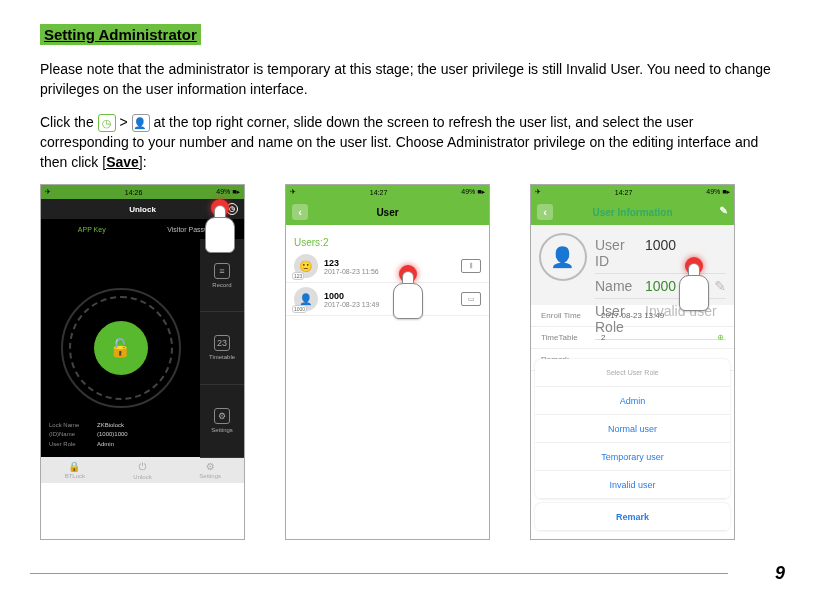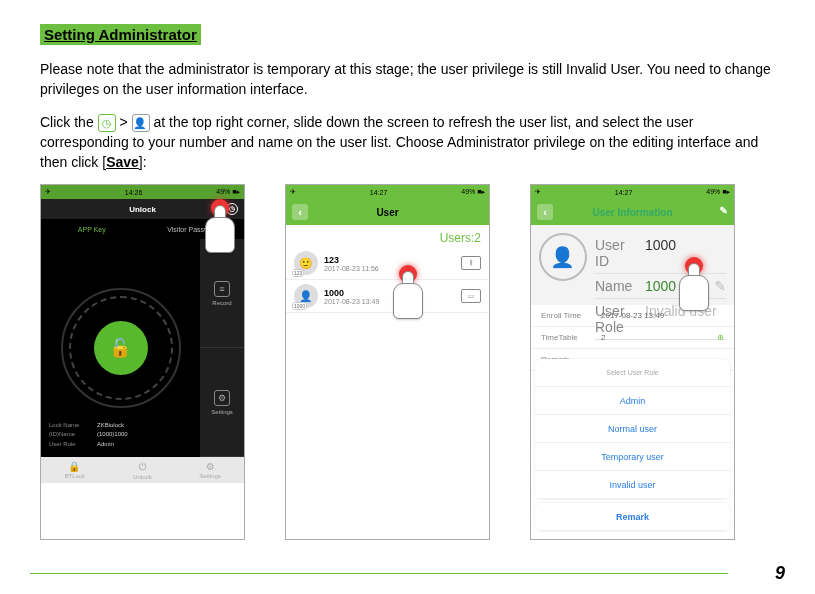--- a/index.html
+++ b/index.html
@@ -32,21 +32,21 @@
   .p1-side-item .ic { width: 16px; height: 16px; border: 1px solid #888; border-radius: 3px; display: flex; align-items: center; justify-content: center; font-size: 9px; }
   .p1-info { position: absolute; bottom: 8px; left: 8px; color: #ccc; font-size: 6px; line-height: 1.6; }
   .p1-info .row { display: flex; gap: 6px; }
   .p1-info .k { color: #888; width: 42px; }
   .p1-footer { height: 26px; background: #e8e8e8; display: flex; }
   .p1-footer div { flex: 1; display: flex; align-items: center; justify-content: center; color: #aaa; font-size: 6px; flex-direction: column; gap: 1px; }
   .p1-footer .fi { font-size: 10px; }
   
   .p2-nav { height: 26px; background: #6dbf3f; display: flex; align-items: center; justify-content: center; color: #000; font-size: 10px; font-weight: bold; position: relative; }
   .p2-back { position: absolute; left: 6px; top: 5px; width: 16px; height: 16px; background: rgba(255,255,255,.3); border-radius: 3px; color: #fff; display: flex; align-items: center; justify-content: center; font-size: 11px; }
-  .p2-count { color: #6dbf3f; font-size: 12px; padding: 6px 8px 2px; text-align: right; }
+  .p2-count { color: #6dbf3f; font-size: 10px; padding: 12px 8px 2px; }
   .p2-row { display: flex; align-items: center; padding: 4px 8px; border-bottom: 1px solid #eee; gap: 6px; }
   .p2-av { width: 24px; height: 24px; border-radius: 50%; background: #ddd; display: flex; align-items: center; justify-content: center; font-size: 11px; position: relative; }
   .p2-av .tag { position: absolute; bottom: -2px; left: -2px; background: #fff; border: 1px solid #ccc; border-radius: 3px; font-size: 5px; padding: 0 1px; color: #666; }
   .p2-txt { flex: 1; }
   .p2-txt .n { font-size: 9px; font-weight: bold; }
   .p2-txt .d { font-size: 7px; color: #888; }
   .p2-card { width: 20px; height: 14px; border: 1px solid #888; border-radius: 2px; display: flex; align-items: center; justify-content: center; font-size: 7px; color: #888; }
   
   .p3-nav { height: 26px; background: #6dbf3f; display: flex; align-items: center; justify-content: center; color: #3a6; font-size: 10px; font-weight: bold; position: relative; }
   .p3-edit { position: absolute; right: 6px; top: 6px; color: #fff; font-size: 10px; }
@@ -125,20 +125,24 @@
                 <span>Admin</span>
               </div>
           </div>
         </div>
         <div class="p1-side">
           <div class="p1-side-item">
               <span class="ic">≡</span>
               <span>Record</span>
             </div>
           <div class="p1-side-item">
+              <span class="ic">23</span>
+              <span>Timetable</span>
+            </div>
+          <div class="p1-side-item">
               <span class="ic">⚙</span>
               <span>Settings</span>
             </div>
         </div>
       </div>
       <div class="p1-footer">
         <div>
             <span class="fi">🔒</span>
             <span>BTLock</span>
           </div>

